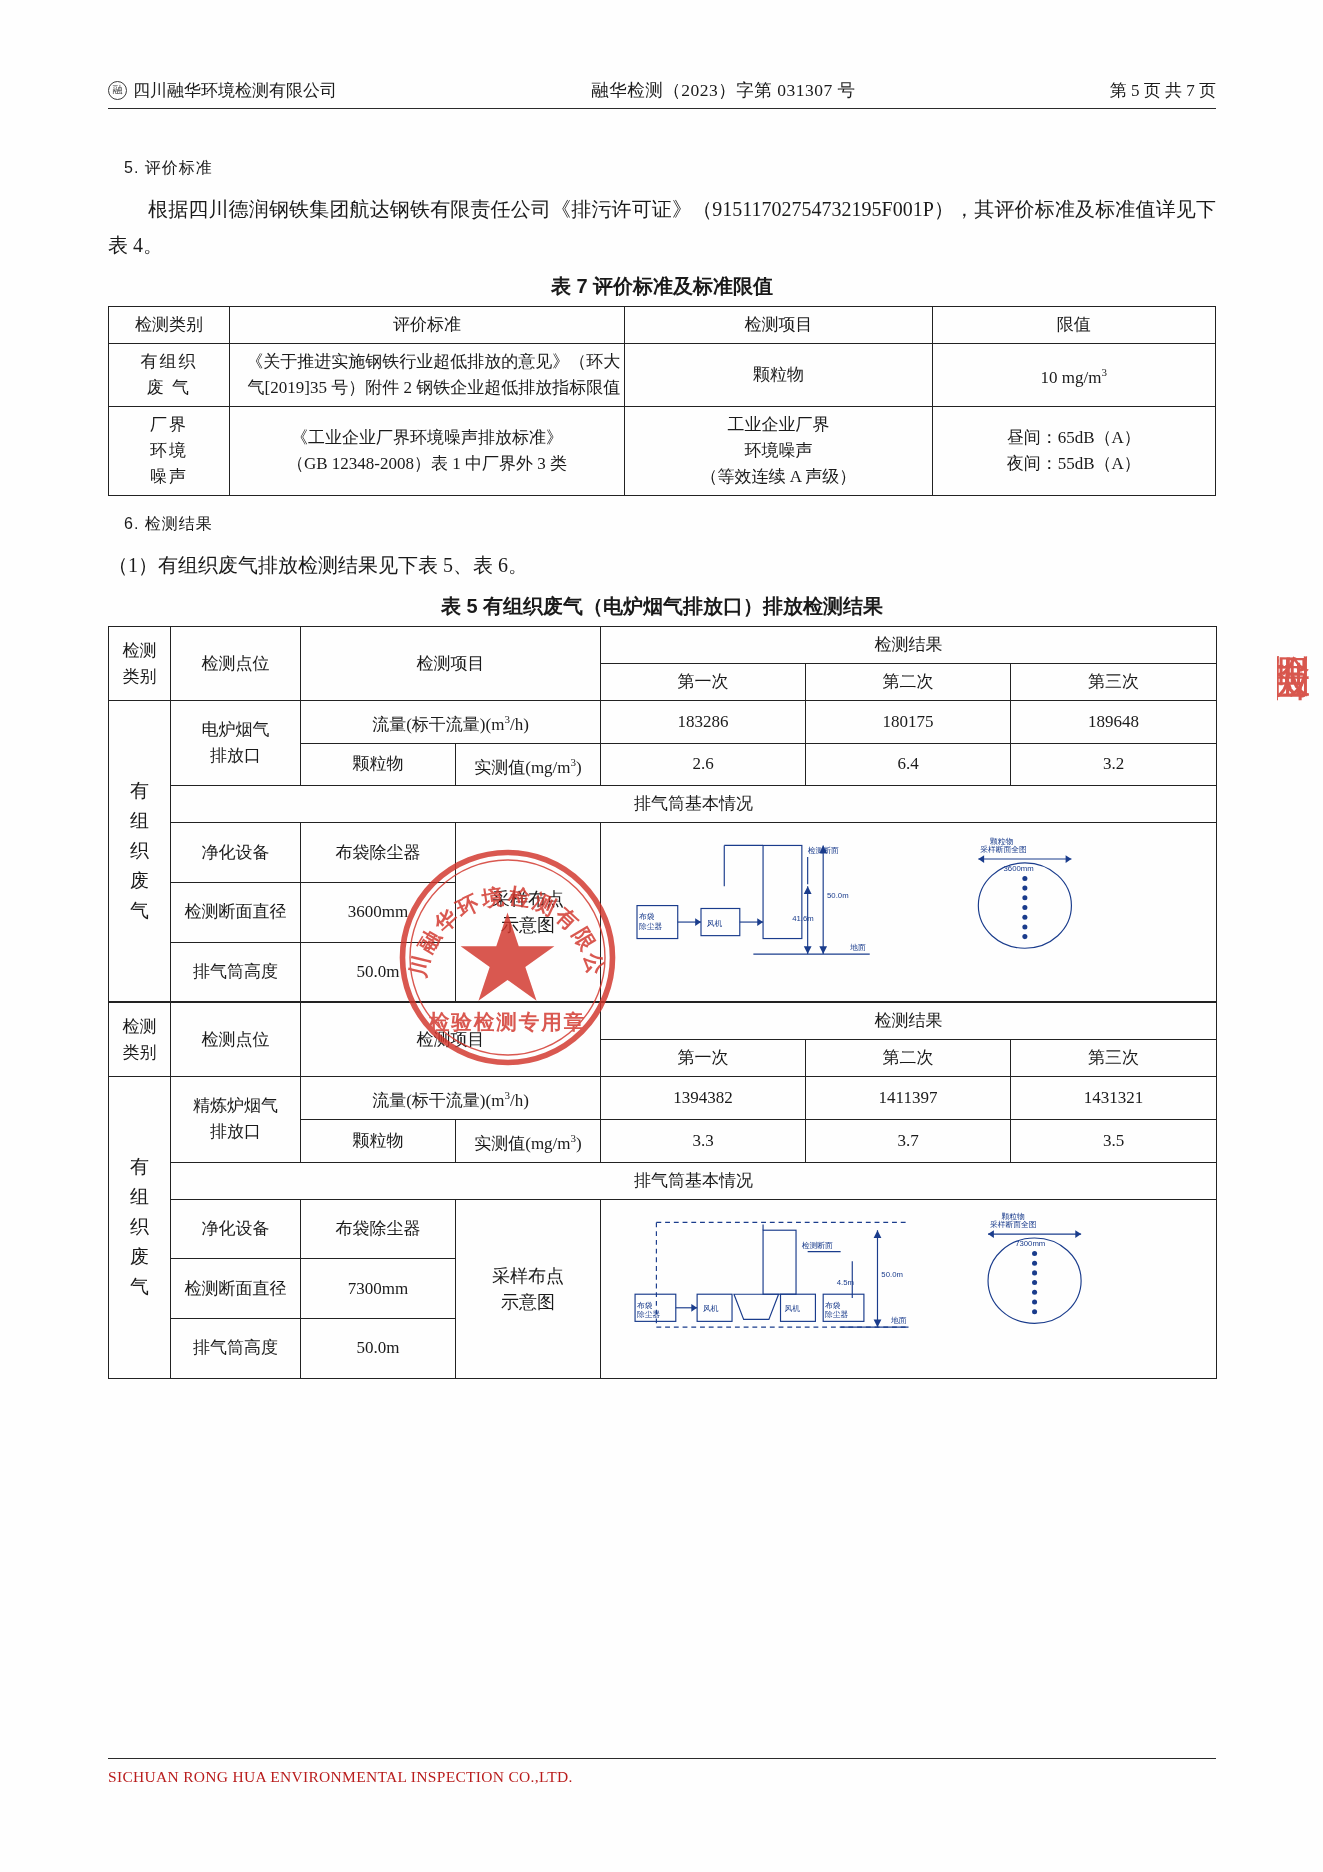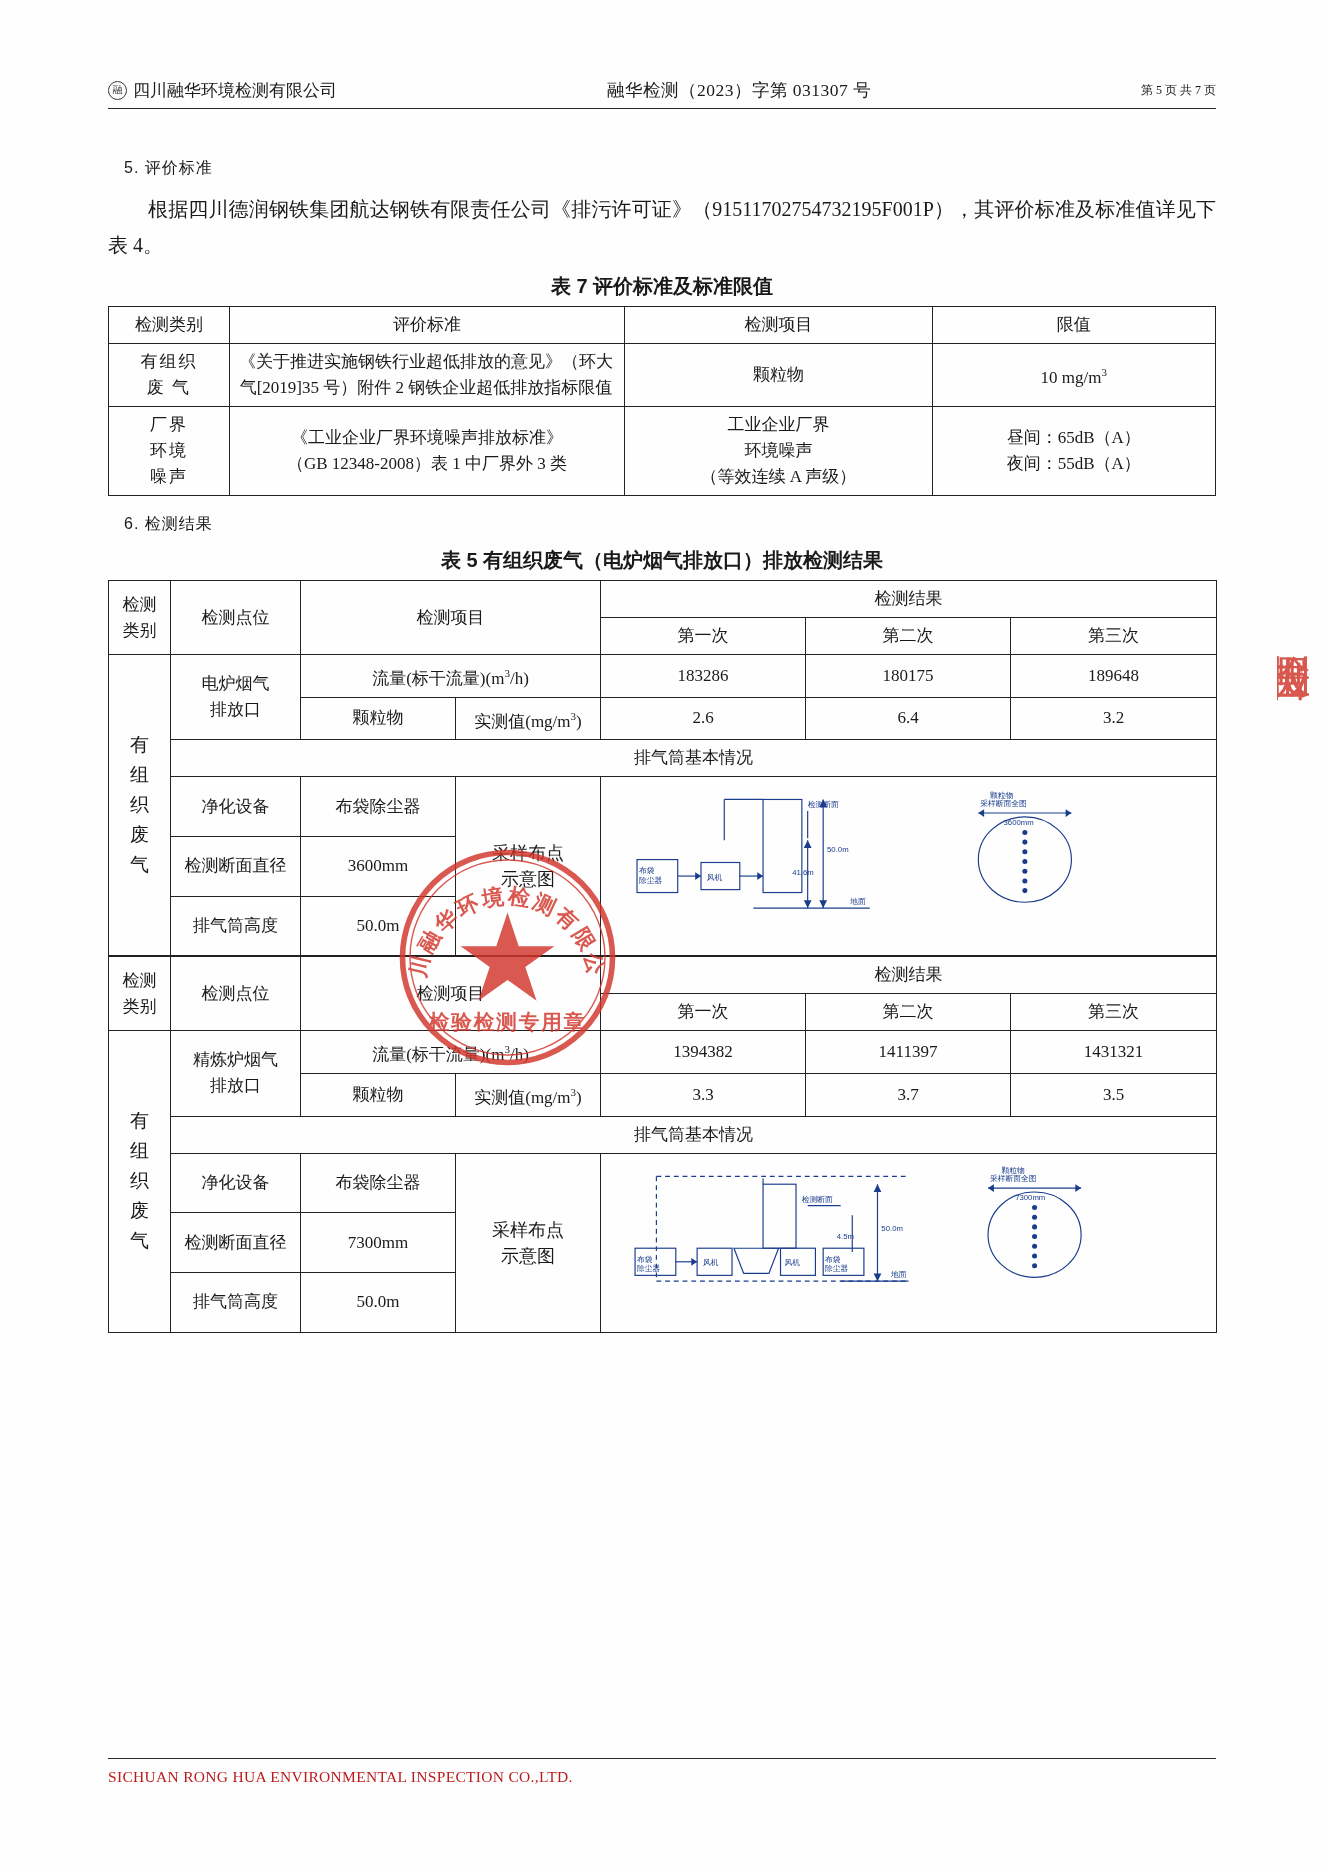--- a/index.html
+++ b/index.html
@@ -41,21 +41,21 @@
     border-radius: 50%;
     border: 1.4px solid #3a3a3a;
     display: inline-flex;
     align-items: center;
     justify-content: center;
     font-size: 10px;
     line-height: 1;
     color: #3a3a3a;
   }
   .header-center { font-size: 17.5px; letter-spacing: 0.5px; }
-  .header-right { font-size: 12px; }
+  .header-right { font-size: 17px; }
   .header-rule {
     position: absolute;
     left: 108px;
     top: 108px;
     width: 1108px;
     height: 1px;
     background: #2b2b2b;
   }
   
   .footer-rule {
@@ -197,34 +197,35 @@
         <tr>
           <th>检测类别</th>
           <th>评价标准</th>
           <th>检测项目</th>
           <th>限值</th>
         </tr>
       </thead>
       <tbody>
         <tr>
           <td class="vcat">有组织<br>废 气</td>
-          <td style="text-align:center; padding-left:2px">《关于推进实施钢铁行业超低排放的意见》（环大气[2019]35 号）附件 2 钢铁企业超低排放指标限值</td>
+          <td style="text-align:right; padding-left:2px">《关于推进实施钢铁行业超低排放的意见》（环大气[2019]35 号）附件 2 钢铁企业超低排放指标限值</td>
           <td>颗粒物</td>
           <td>10 mg/m<sup>3</sup></td>
         </tr>
         <tr>
           <td class="vcat">厂界<br>环境<br>噪声</td>
           <td>《工业企业厂界环境噪声排放标准》<br>（GB 12348-2008）表 1 中厂界外 3 类</td>
           <td>工业企业厂界<br>环境噪声<br>（等效连续 A 声级）</td>
           <td>昼间：65dB（A）<br>夜间：55dB（A）</td>
         </tr>
       </tbody>
     </table>
 
     <h2 class="section">6. 检测结果</h2>
+    <p class="para">（1）有组织废气排放检测结果见下表 5、表 6。</p>
 
     <div class="tbl-caption">表 5    有组织废气（电炉烟气排放口）排放检测结果</div>
 
     <table class="doc">
       <colgroup>
         <col style="width:62px">
         <col style="width:130px">
         <col style="width:155px">
         <col style="width:145px">
         <col style="width:205px">

